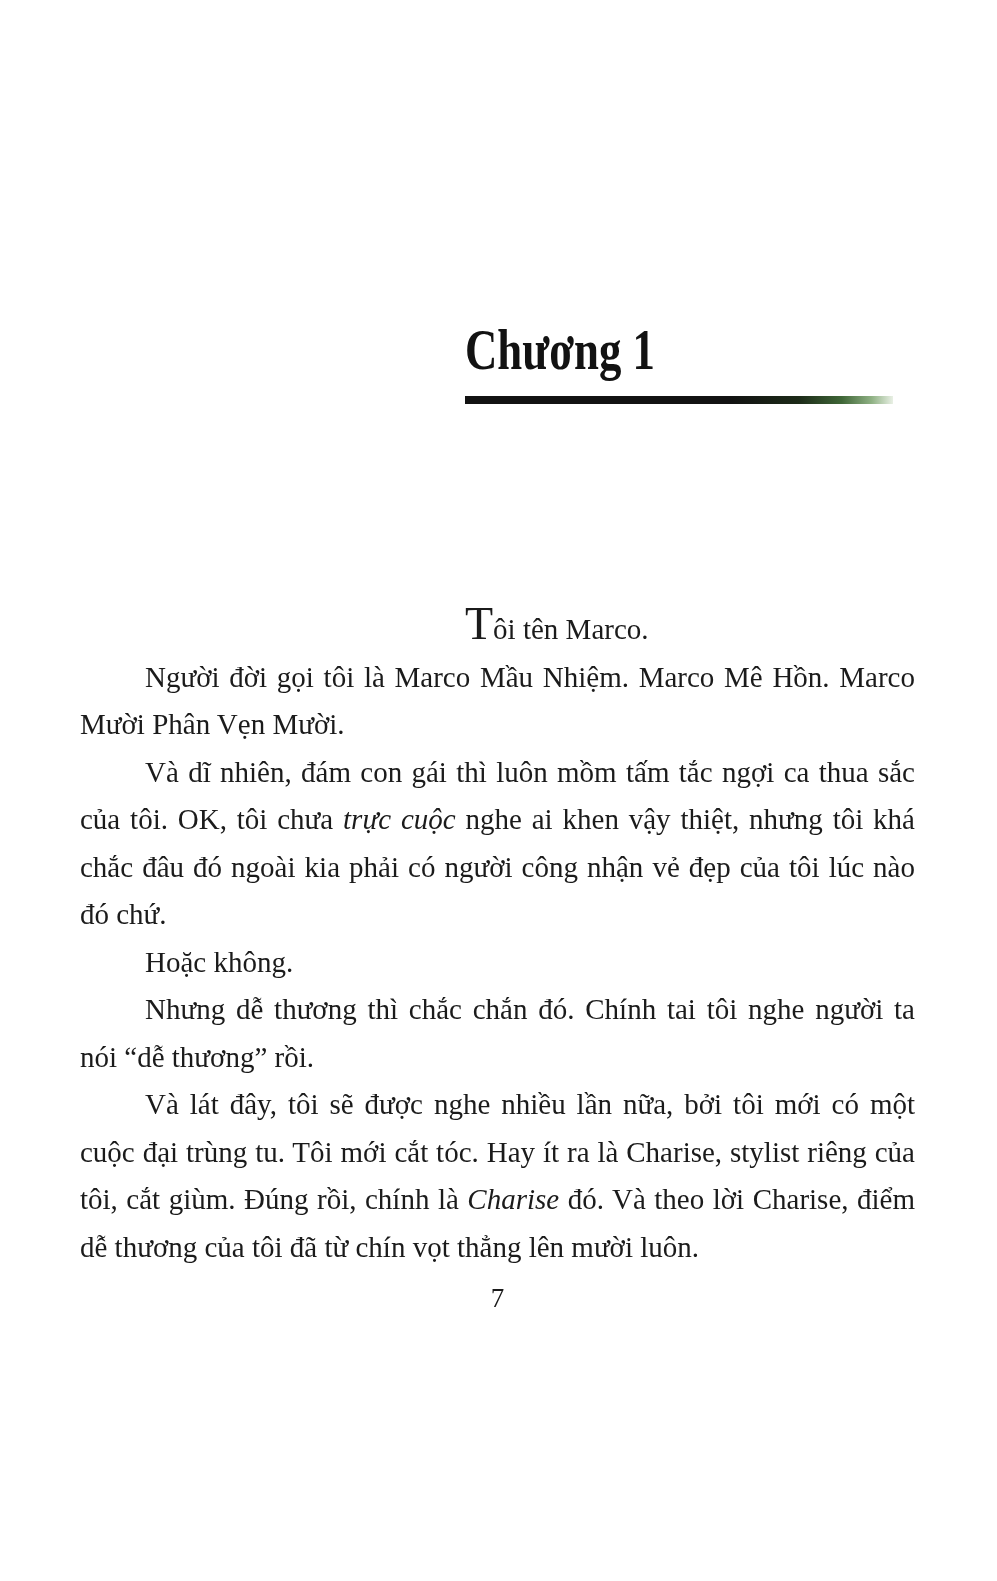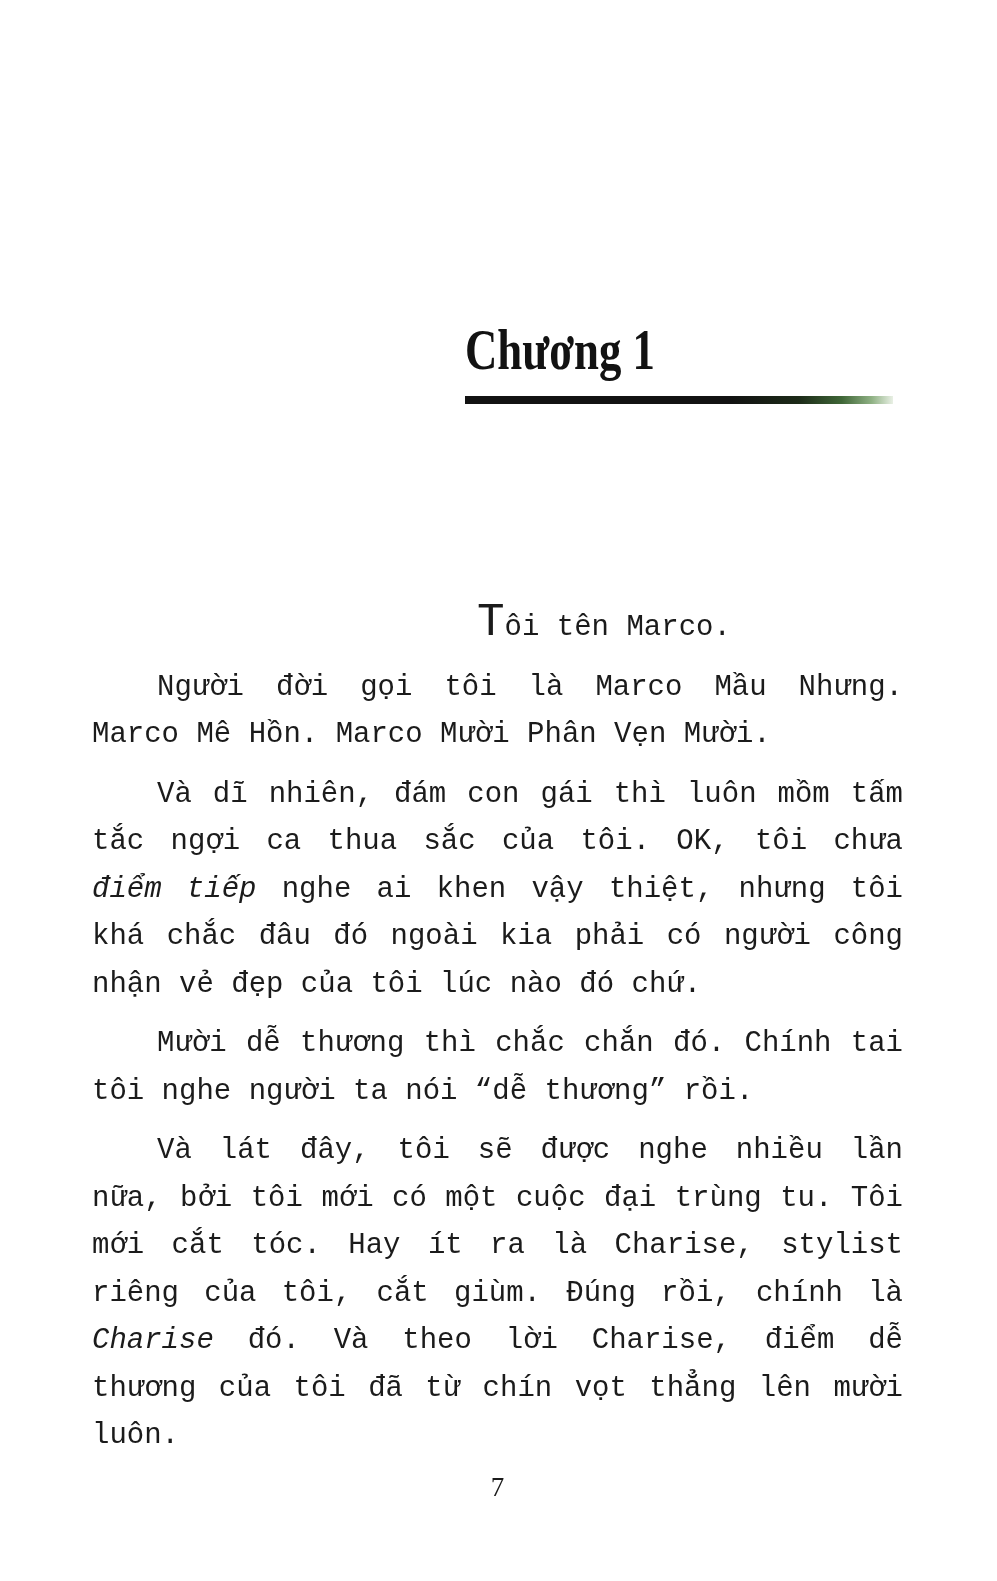--- a/index.html
+++ b/index.html
@@ -44,23 +44,22 @@
   }
   .body-text {
     margin: 196px 82px 0 80px;
     width: 835px;
     font-size: 29px;
     line-height: 47.5px;
     text-align: justify;
     color: #1b1b1b;
   }
   .body-text p {
-    margin: 12px;
+    margin: 0;
     text-indent: 65px;
-    font-family: Liberation Mono, monospace;
   }
   p.opening {
     text-indent: 385px;
     text-align: left;
   }
   .dropcap {
     font-size: 46px;
     line-height: 47.5px;
   }
   .it {
@@ -81,23 +80,24 @@
 <div class="page">
 
   <header class="chapter-head">
     <h1 class="chapter-title">Chương 1</h1>
     <div class="chapter-rule"></div>
   </header>
 
   <main class="body-text">
     <p class="opening"><span class="dropcap">T</span><span>ôi tên Marco.</span></p>
     <div id="paragraphs">
-        <p><span>Người đời gọi tôi là Marco Mầu Nhưng. Marco Mê Hồn. Marco Mười Phân Vẹn Mười.</span></p>
-        <p><span>Và dĩ nhiên, đám con gái thì luôn mồm tấm tắc ngợi ca thua sắc của tôi. OK, tôi chưa </span><span class="it">điểm tiếp</span><span> nghe ai khen vậy thiệt, nhưng tôi khá chắc đâu đó ngoài kia phải có người công nhận vẻ đẹp của tôi lúc nào đó chứ.</span></p>
-        <p><span>Mười dễ thương thì chắc chắn đó. Chính tai tôi nghe người ta nói “dễ thương” rồi.</span></p>
+        <p><span>Người đời gọi tôi là Marco Mầu Nhiệm. Marco Mê Hồn. Marco Mười Phân Vẹn Mười.</span></p>
+        <p><span>Và dĩ nhiên, đám con gái thì luôn mồm tấm tắc ngợi ca thua sắc của tôi. OK, tôi chưa </span><span class="it">trực cuộc</span><span> nghe ai khen vậy thiệt, nhưng tôi khá chắc đâu đó ngoài kia phải có người công nhận vẻ đẹp của tôi lúc nào đó chứ.</span></p>
+        <p><span>Hoặc không.</span></p>
+        <p><span>Nhưng dễ thương thì chắc chắn đó. Chính tai tôi nghe người ta nói “dễ thương” rồi.</span></p>
         <p><span>Và lát đây, tôi sẽ được nghe nhiều lần nữa, bởi tôi mới có một cuộc đại trùng tu. Tôi mới cắt tóc. Hay ít ra là Charise, stylist riêng của tôi, cắt giùm. Đúng rồi, chính là </span><span class="it">Charise</span><span> đó. Và theo lời Charise, điểm dễ thương của tôi đã từ chín vọt thẳng lên mười luôn.</span></p>
       </div>
   </main>
 
   <footer>
     <div class="page-number">7</div>
   </footer>
 
 </div>
 

